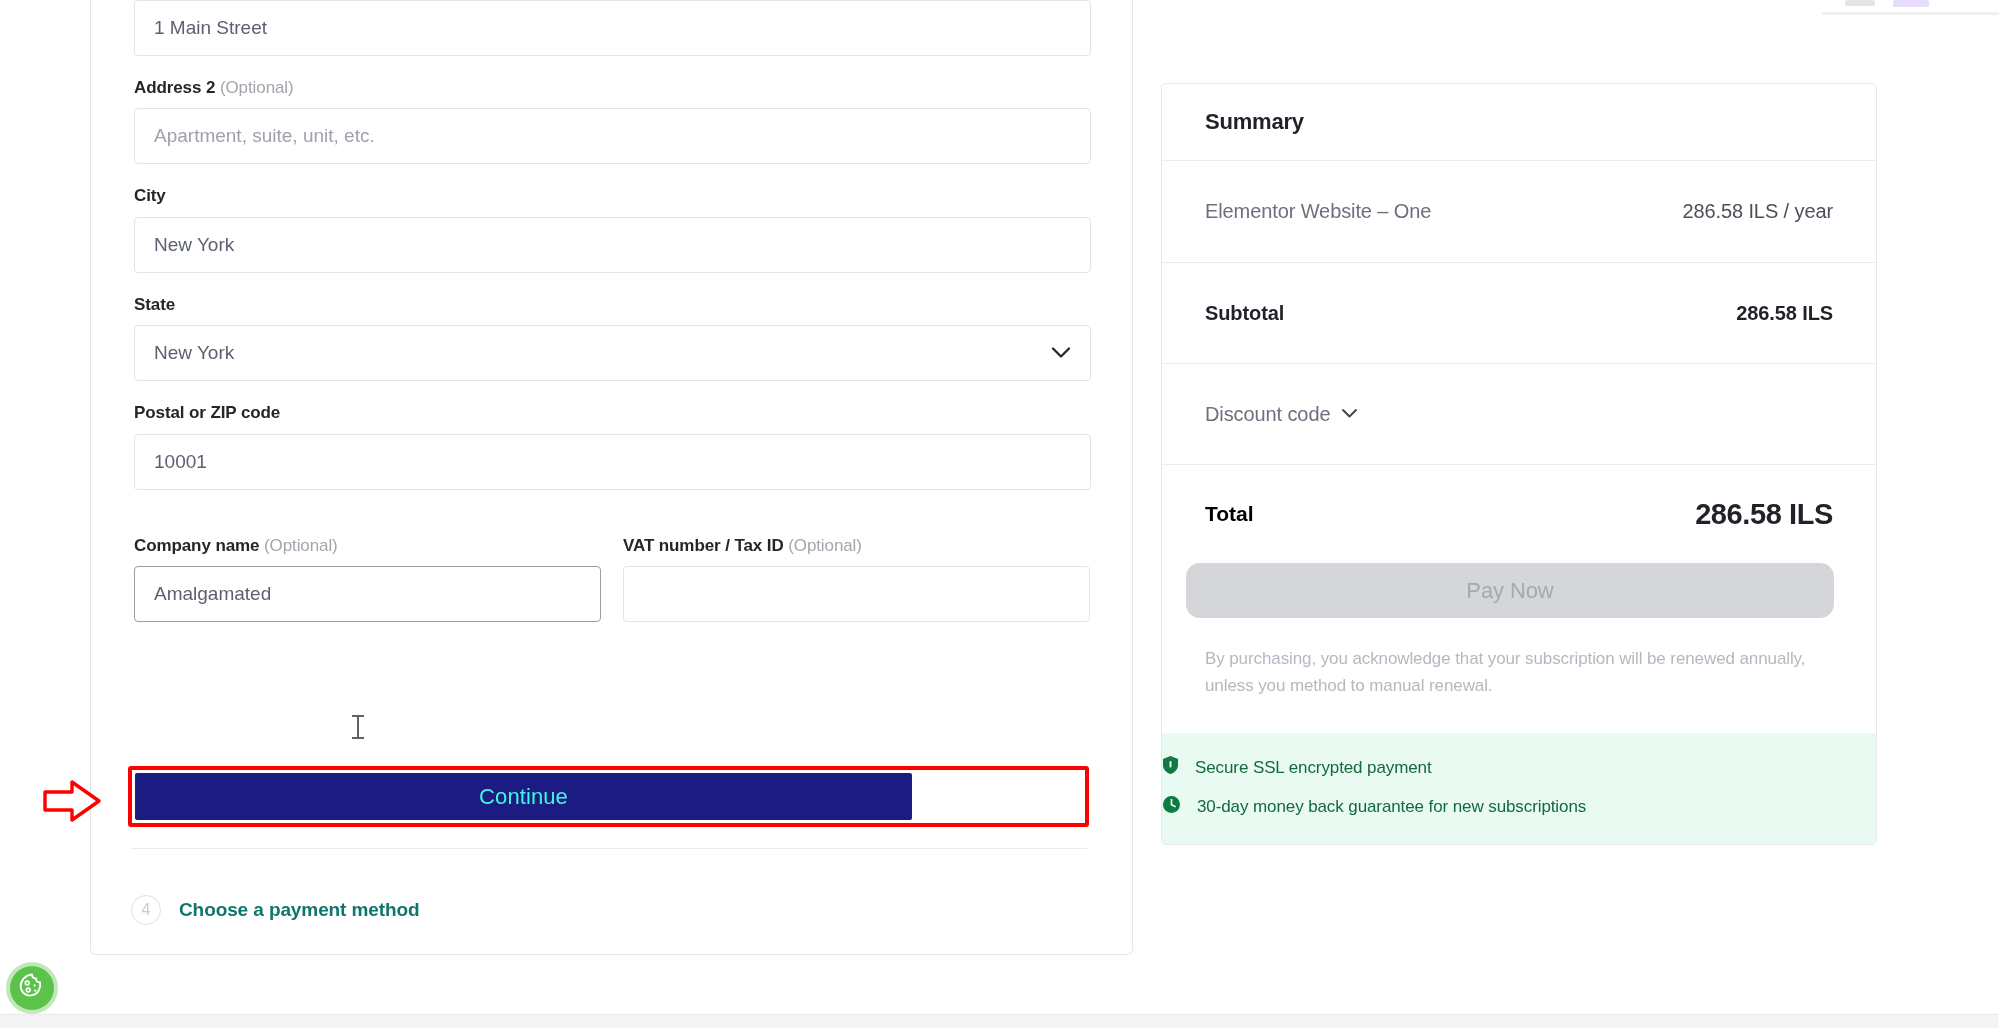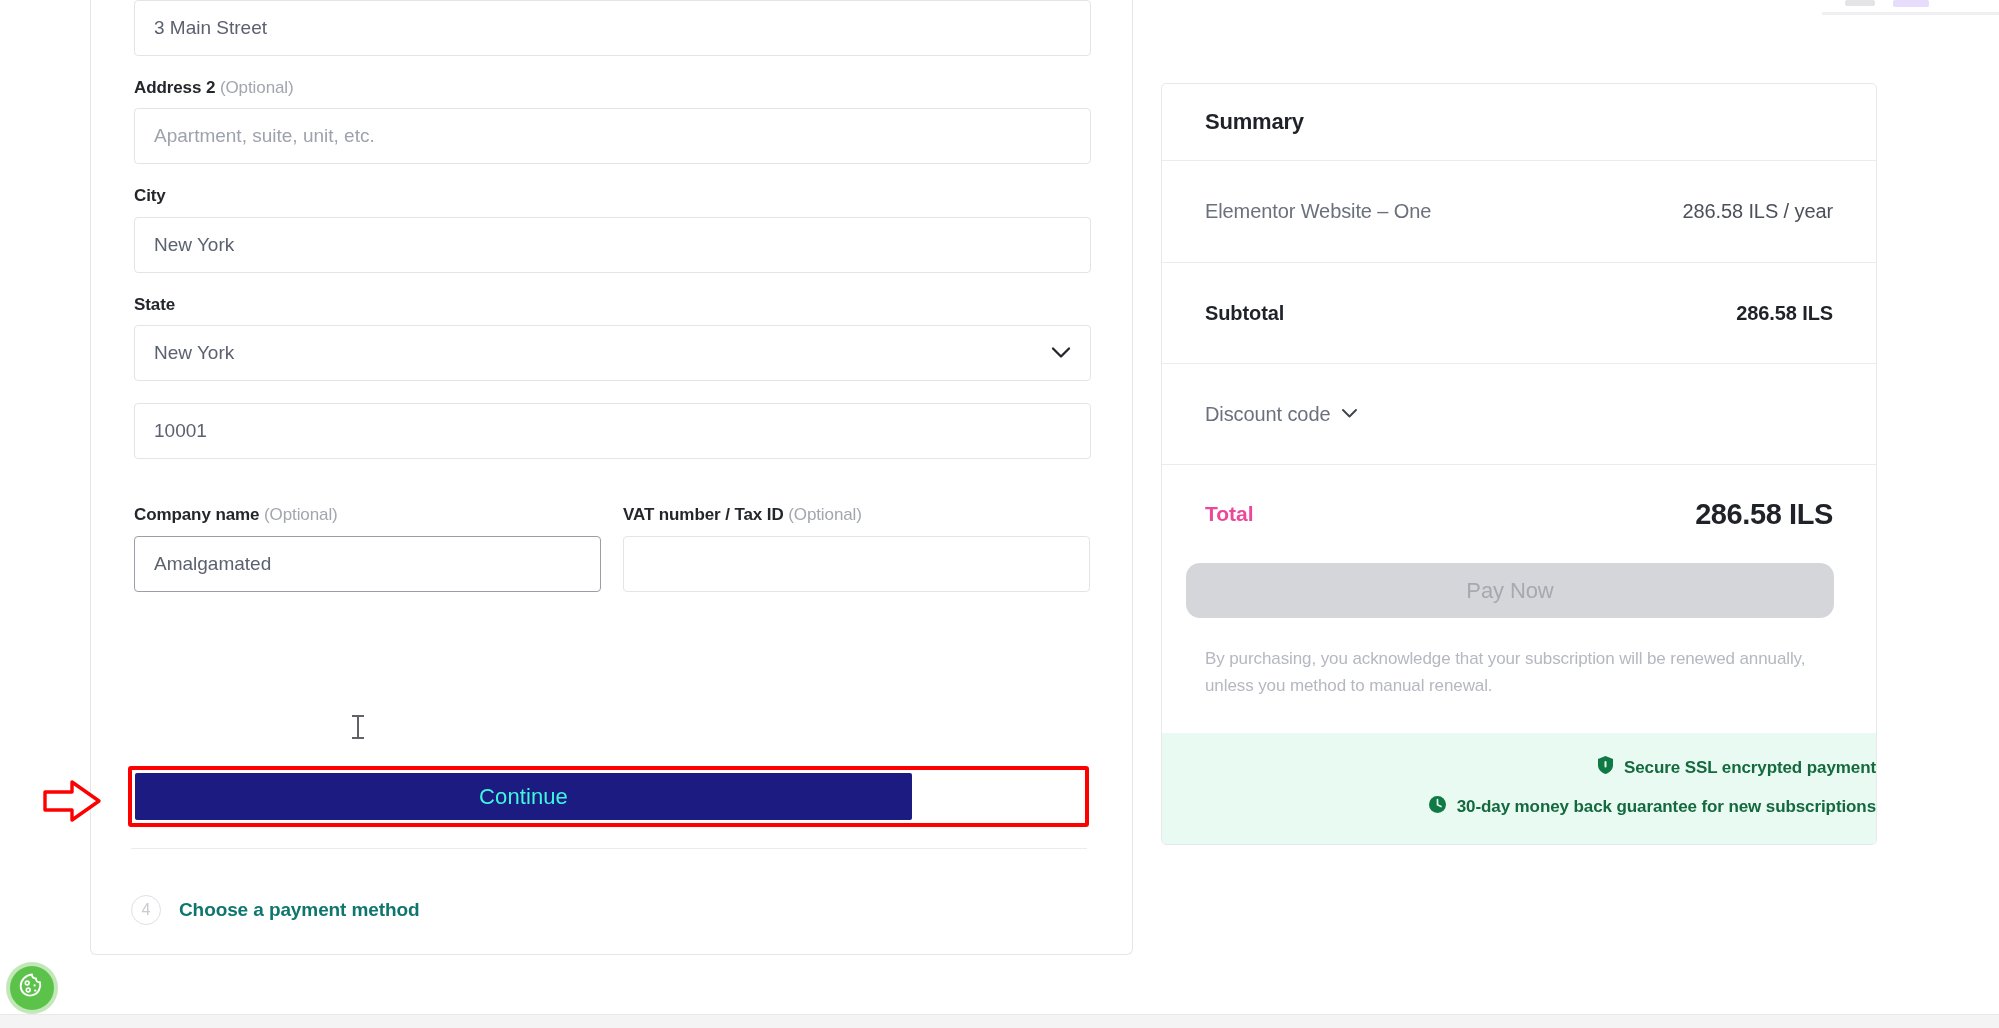--- a/index.html
+++ b/index.html
@@ -308,21 +308,21 @@
   .total-block { padding: 0 43px 0 43px; }
   .total-row {
     height: 98px;
     display: flex;
     align-items: center;
     justify-content: space-between;
   }
   .total-row .lbl {
     font-size: 21px;
     font-weight: 700;
-    color: #ec4899;
+    color: #000000;
   }
   .total-row .val {
     font-size: 29px;
     font-weight: 700;
     color: #1f2228;
     letter-spacing: -0.4px;
   }
 
   .pay-now {
     width: 648px;
@@ -349,26 +349,25 @@
     padding-bottom: 34px;
   }
 
   .trust-band {
     background: #e8faf1;
     padding: 22px 0 25px 0;
   }
   .trust-row {
     display: flex;
     align-items: center;
-    justify-content: flex-end;
-    gap: 10px;
+    justify-content: flex-start;
+    gap: 16px;
     font-size: 17px;
     color: #14693f;
     letter-spacing: -0.1px;
-    font-weight: bold;
   }
   .trust-row + .trust-row { margin-top: 15px; }
 
   
   .cookie-widget {
     position: absolute;
     left: 10px;
     bottom: 18px;
     width: 44px; height: 44px;
     border-radius: 50%;
@@ -387,21 +386,21 @@
 <div class="top-sliver">
   <div class="top-sliver-chip-a"></div>
   <div class="top-sliver-chip-b"></div>
   <div class="top-sliver-rule"></div>
 </div>
 
 <div class="form-panel">
   <div class="form-inner">
 
     <div class="field-block">
-      <div class="text-input">3 Main Street</div>
+      <div class="text-input">1 Main Street</div>
     </div>
 
     <div class="gap-22"></div>
 
     <div class="field-block">
       <span class="field-label">
         <span>Address 2</span>
         <span class="optional">(Optional)</span>
       </span>
       <div class="text-input placeholder">Apartment, suite, unit, etc.</div>
@@ -424,20 +423,21 @@
           <svg width="20" height="13" viewBox="0 0 20 13">
               <path d="M2 2 L10 10 L18 2" stroke="#23262b" stroke-width="2.3" fill="none" stroke-linecap="round" stroke-linejoin="round"></path>
             </svg>
         </span>
       </div>
     </div>
 
     <div class="gap-22"></div>
 
     <div class="field-block">
+      <span class="field-label">Postal or ZIP code</span>
       <div class="text-input">10001</div>
     </div>
 
     <div class="gap-46"></div>
 
     <div class="two-col">
       <div>
         <span class="field-label">
           <span>Company name</span>
           <span class="optional">(Optional)</span>

